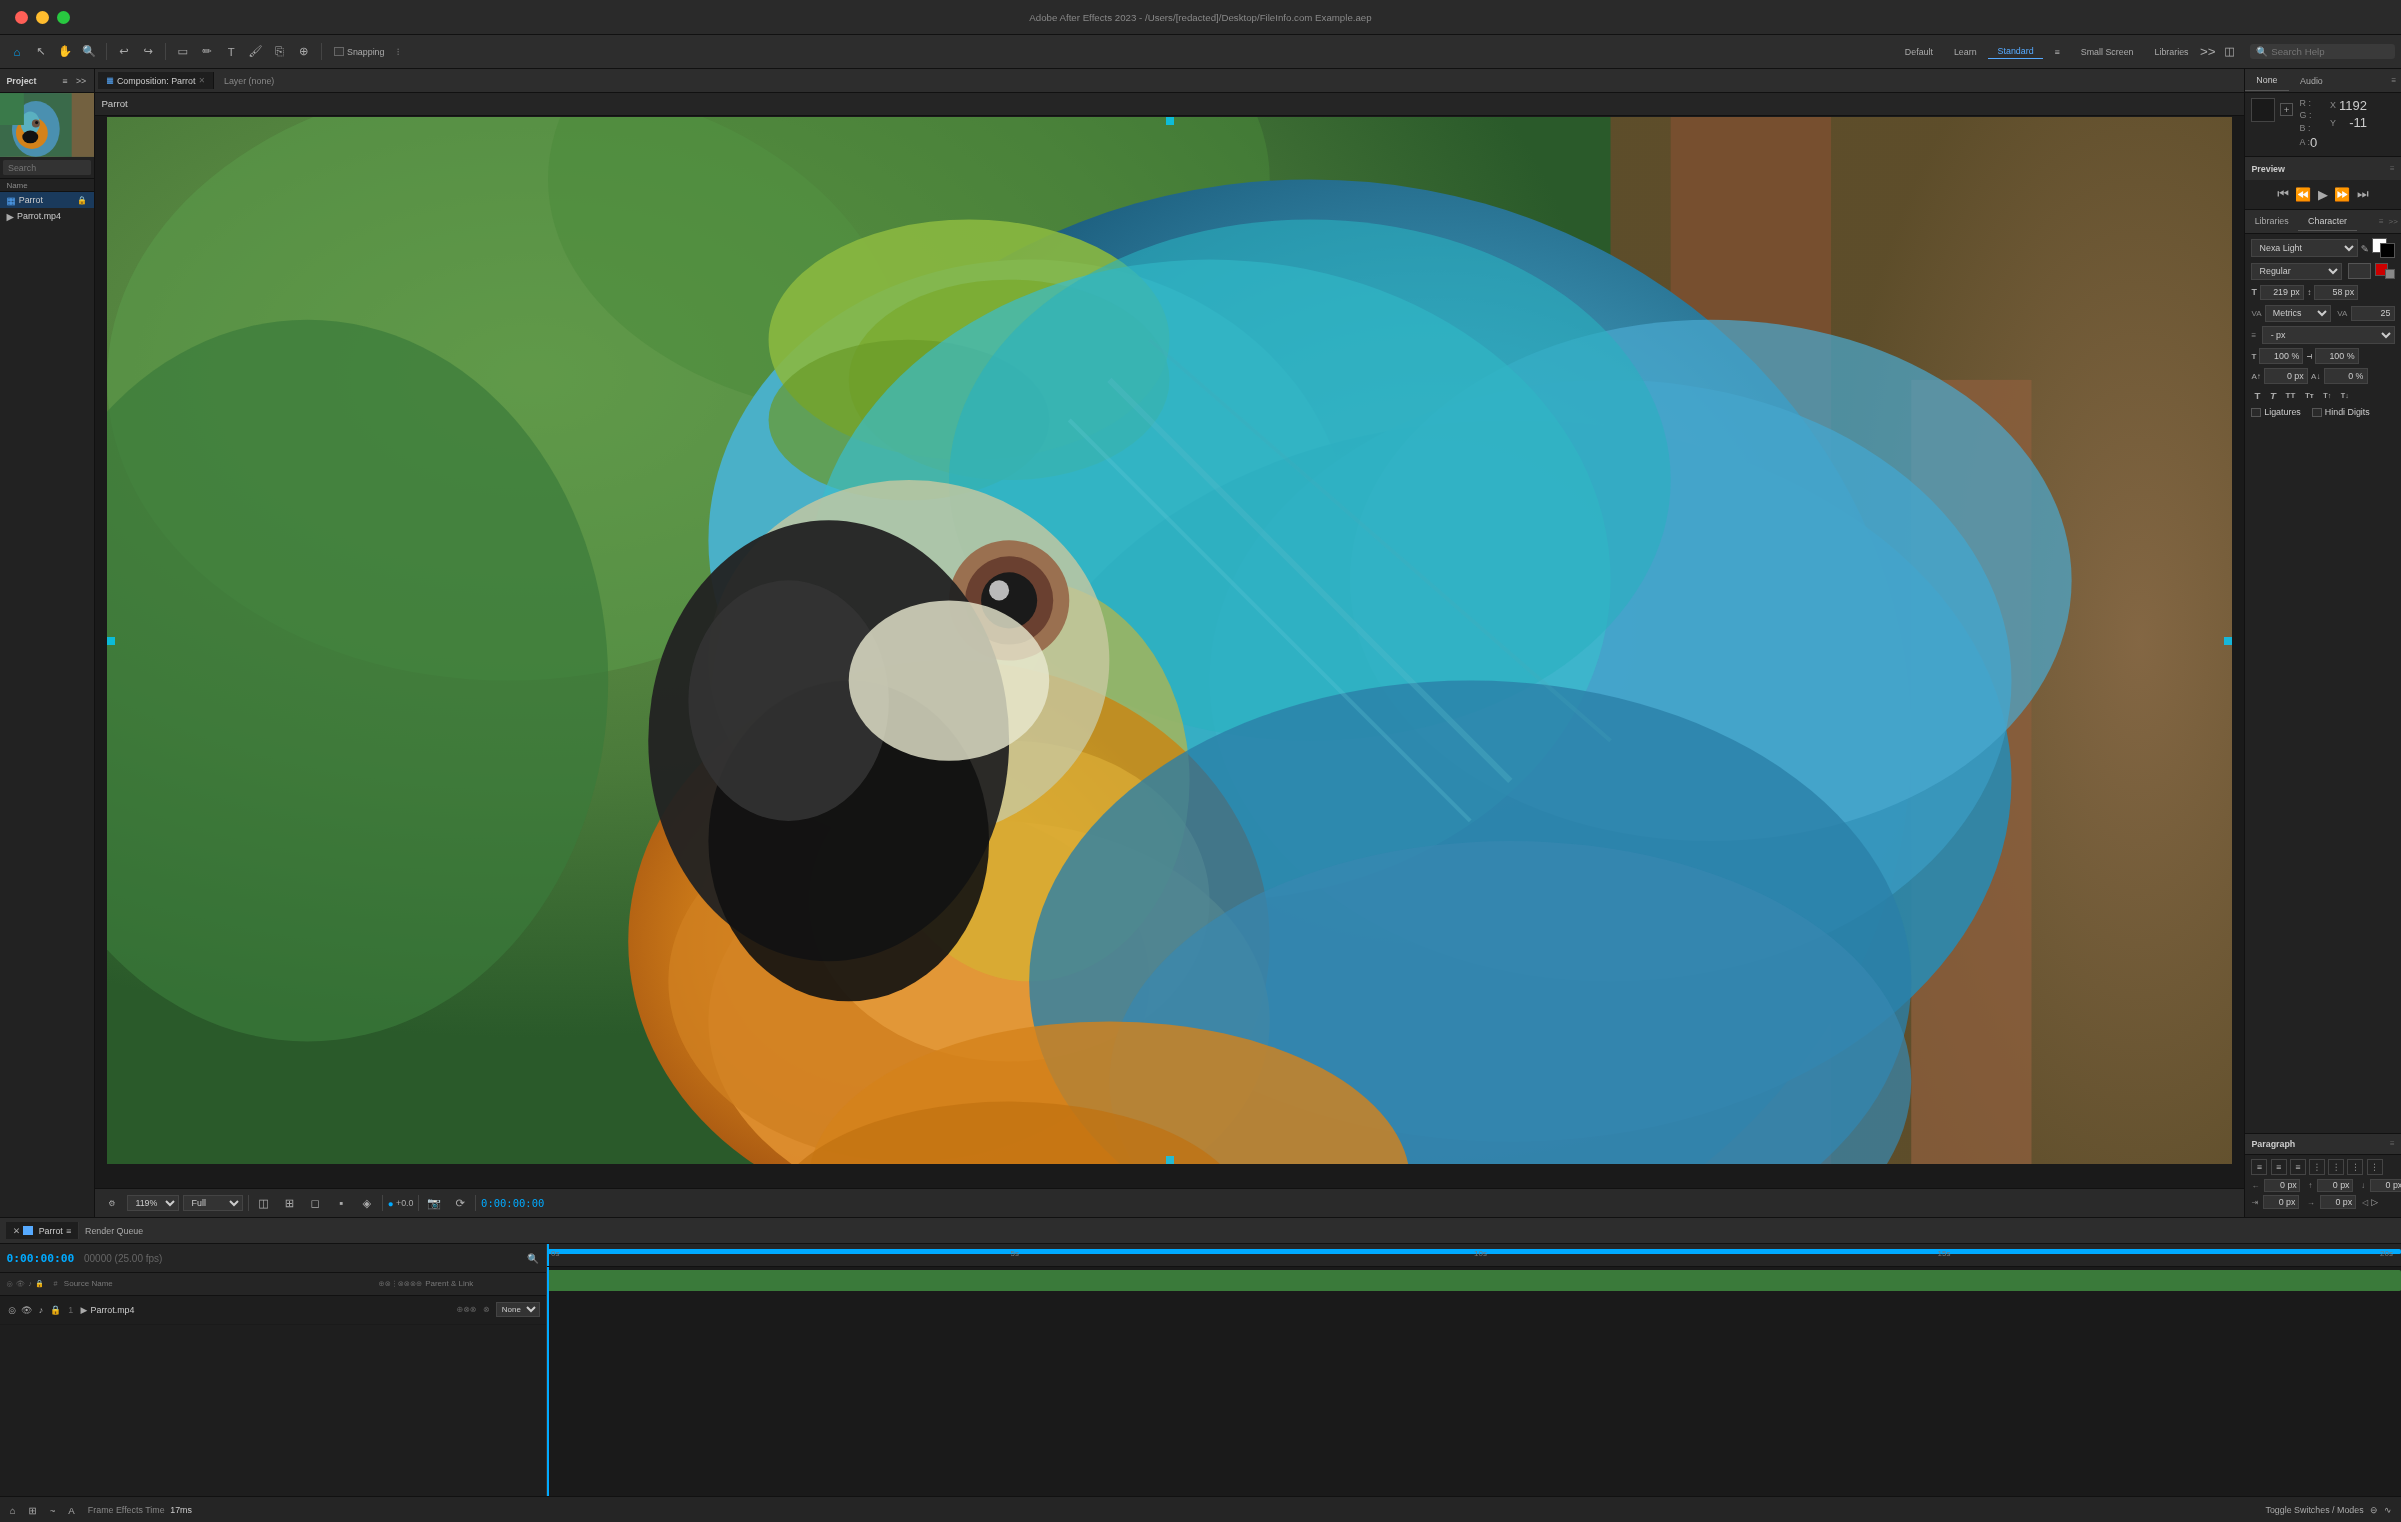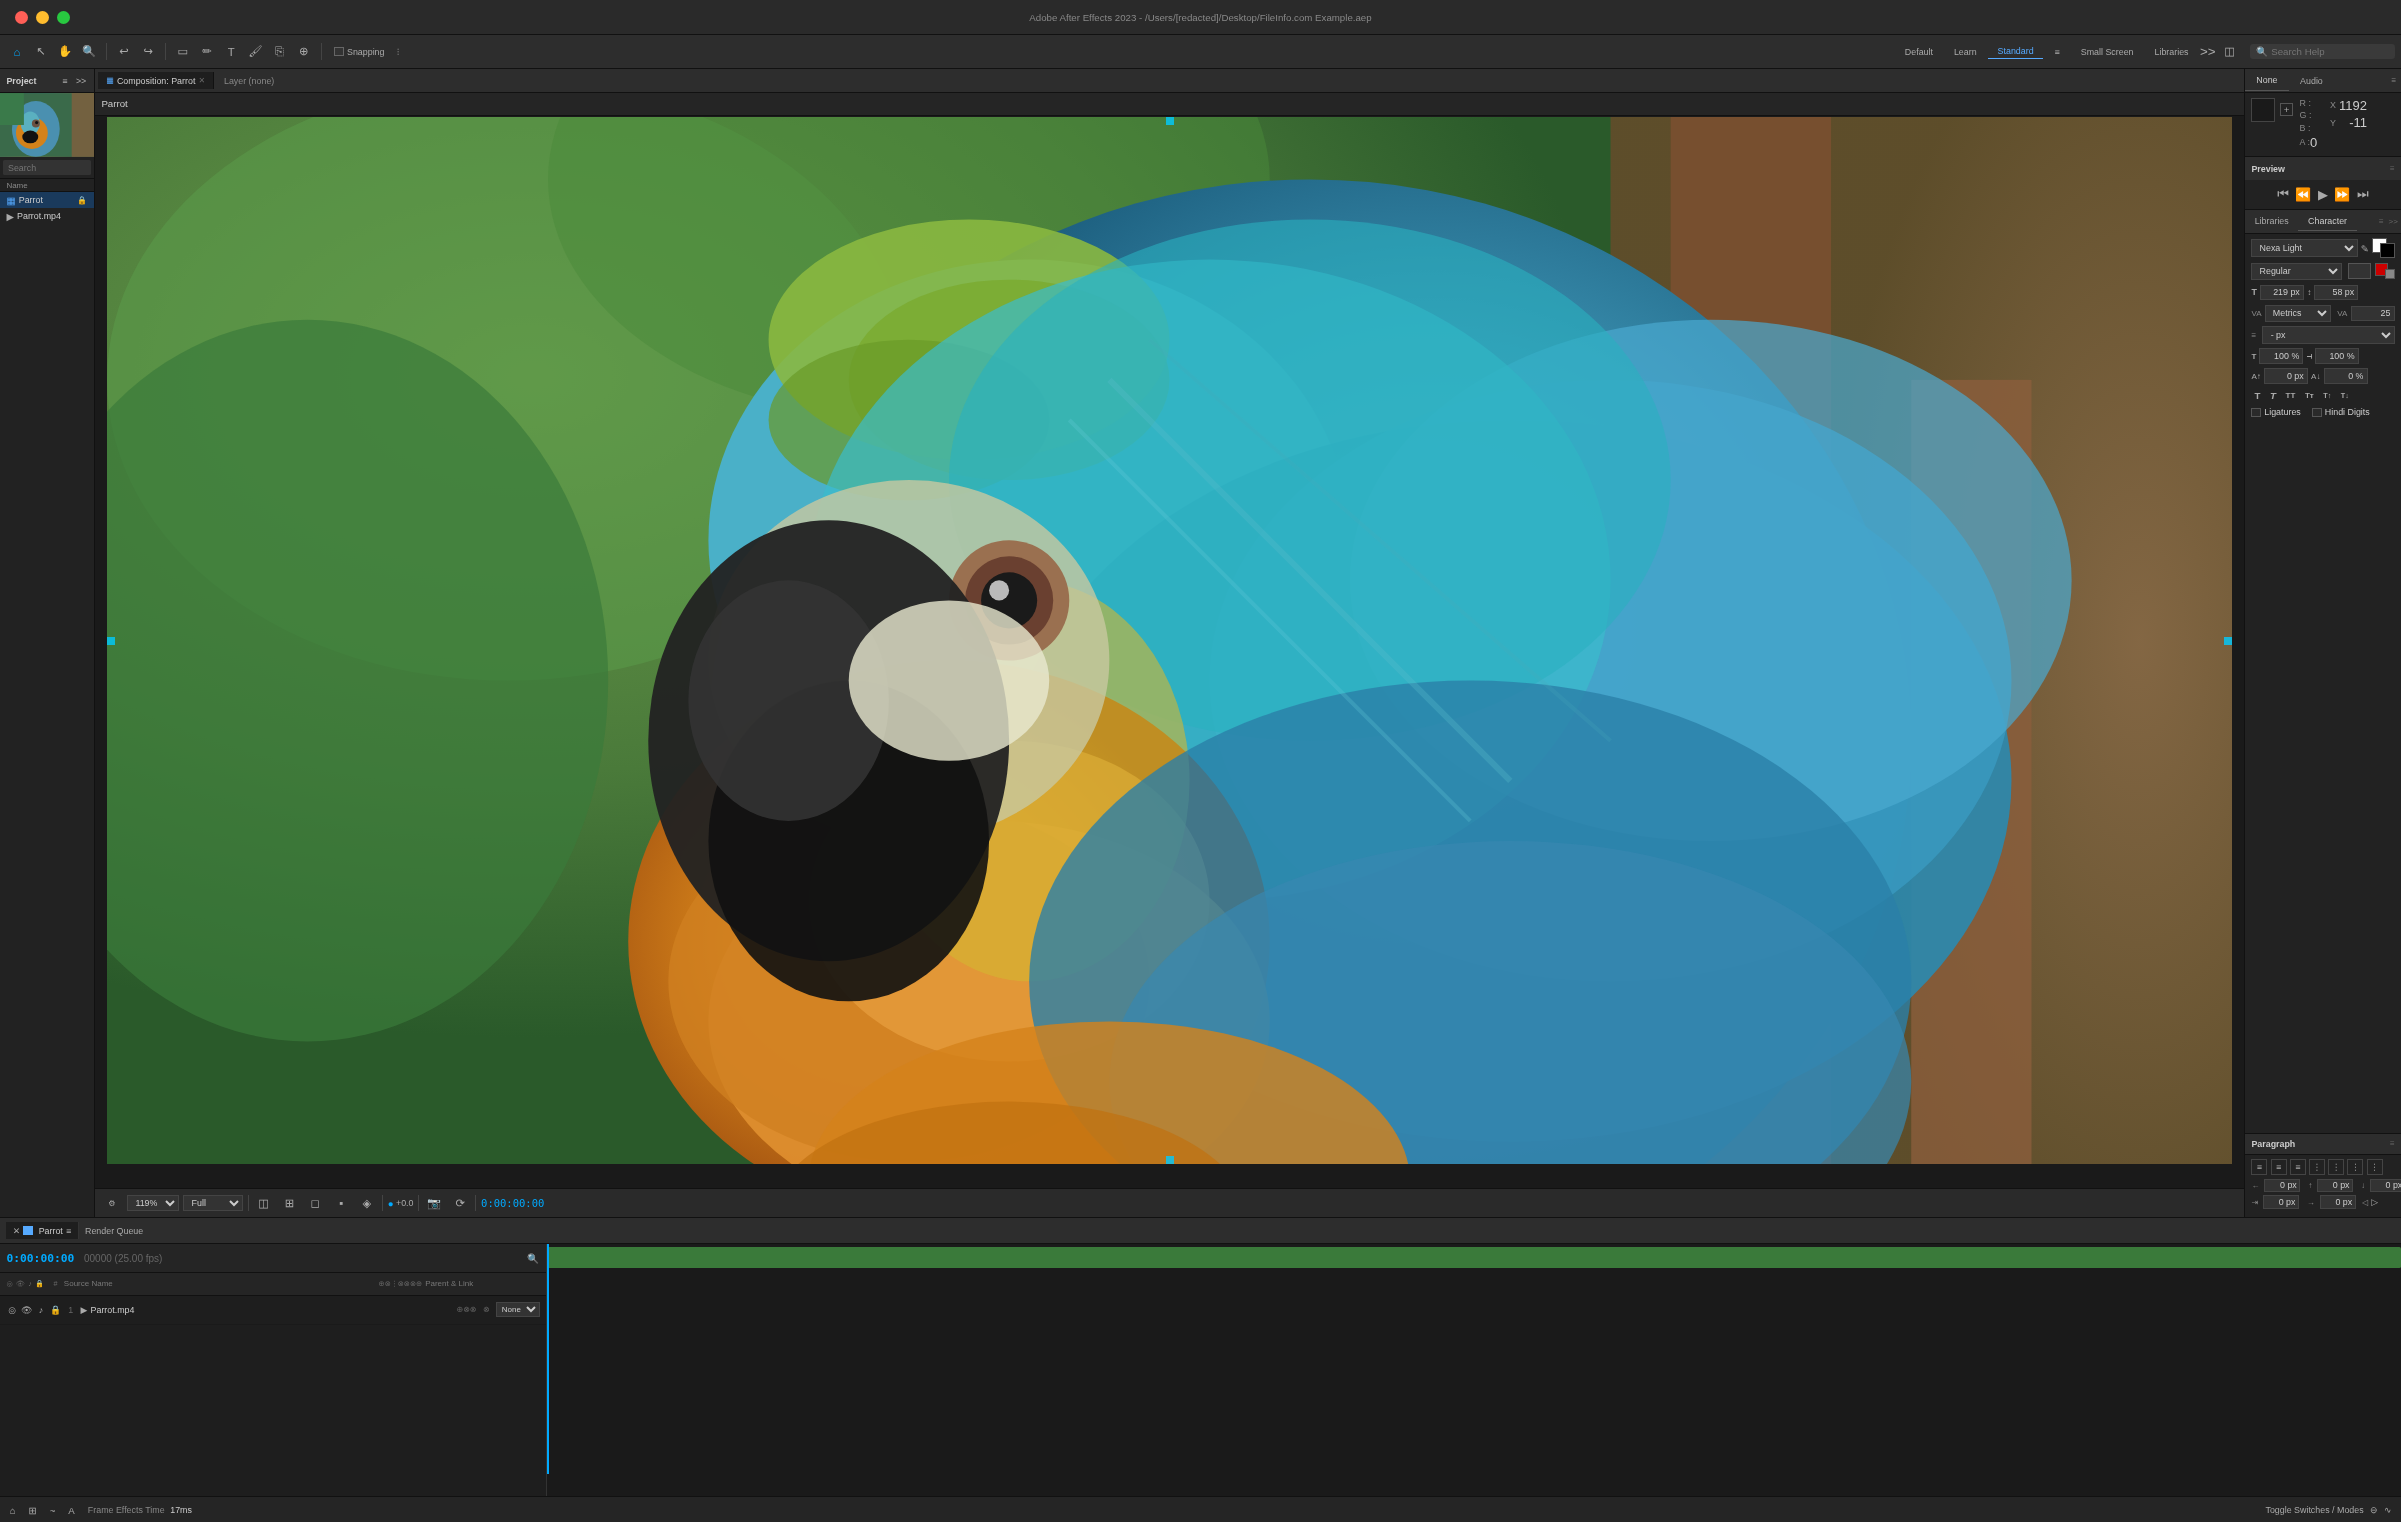--- a/index.html
+++ b/index.html
@@ -1084,20 +1084,32 @@
               <option>None</option>
             </select>
           </div>
         </div>
       </div>
 
     </div>
 
     <div id="timeline-right">
 
+      <div id="tl-ruler">
+
+        <div class="tl-work-bar" style="left:0;width:100%;"></div>
+
+        <div class="tl-playhead" style="left:0;"></div>
+
+        <span class="ruler-label" style="left:4px;">0s</span>
+        <span class="ruler-label" style="left:25%;">5s</span>
+        <span class="ruler-label" style="left:50%;">10s</span>
+        <span class="ruler-label" style="left:75%;">15s</span>
+        <span class="ruler-label" style="right:8px;">20s</span>
+      </div>
 
       <div id="tl-tracks">
 
         <div class="tl-track-bar" style="left:0;right:0;"></div>
 
         <div style="position:absolute;top:0;bottom:0;left:0;width:1.6px;background:#00aaff;"></div>
       </div>
 
     </div>
 

